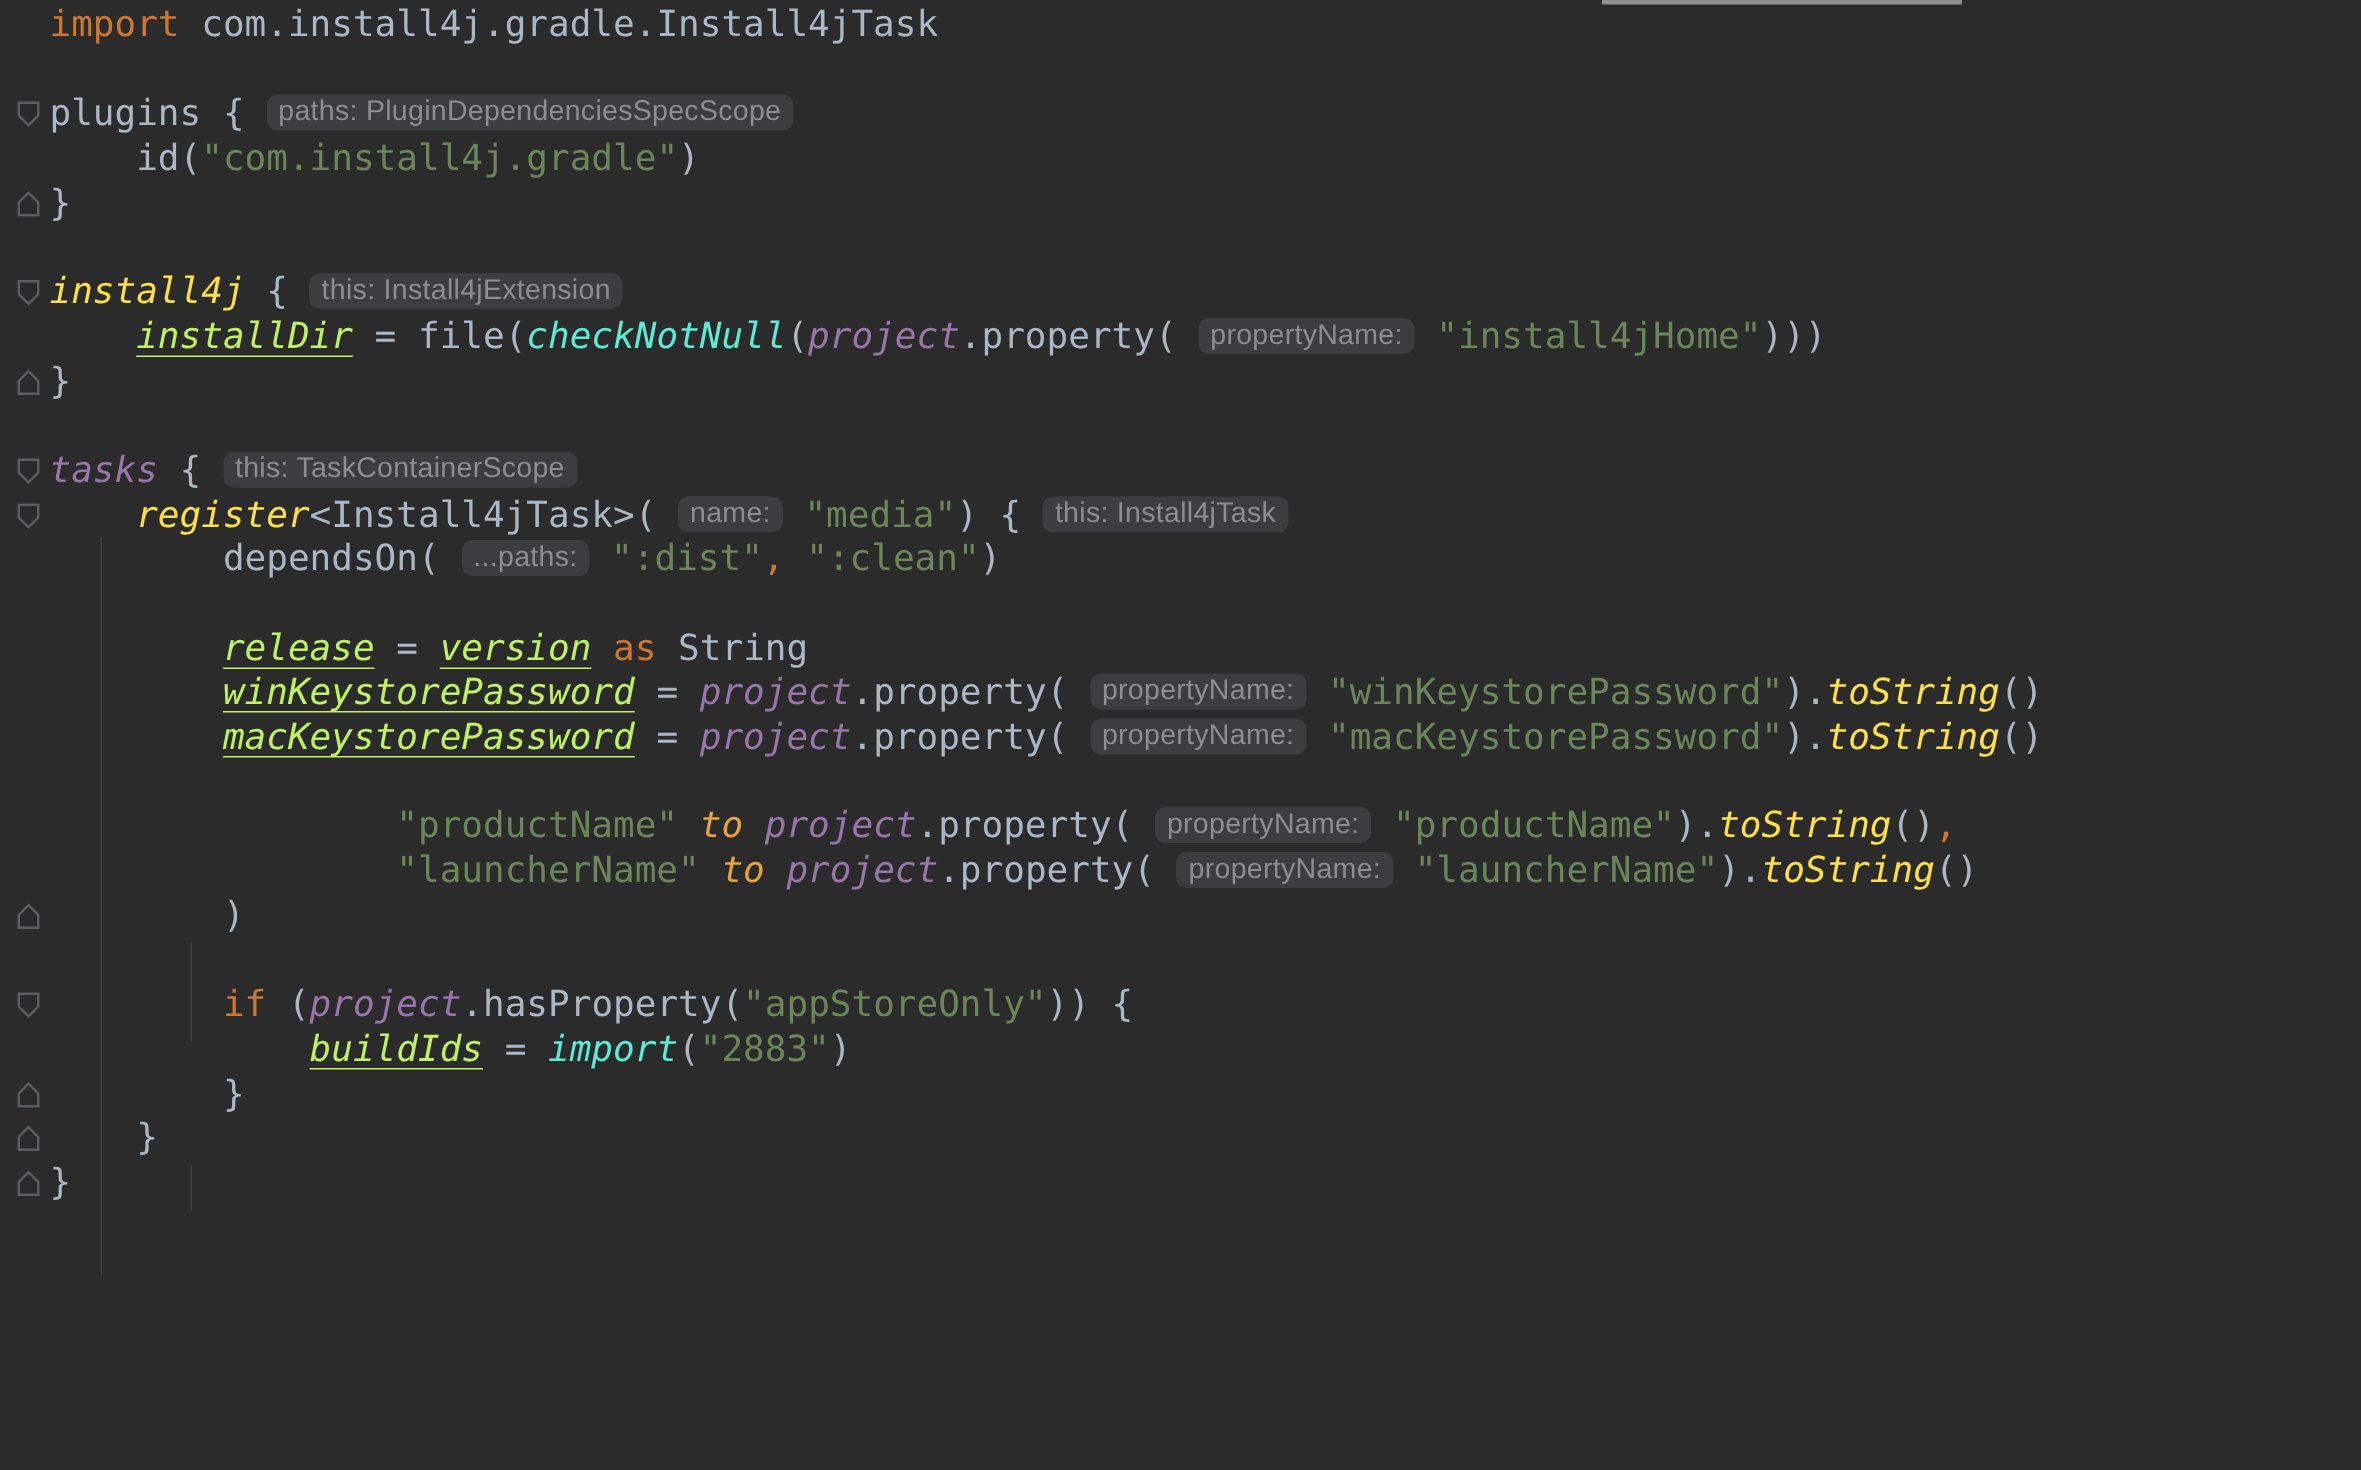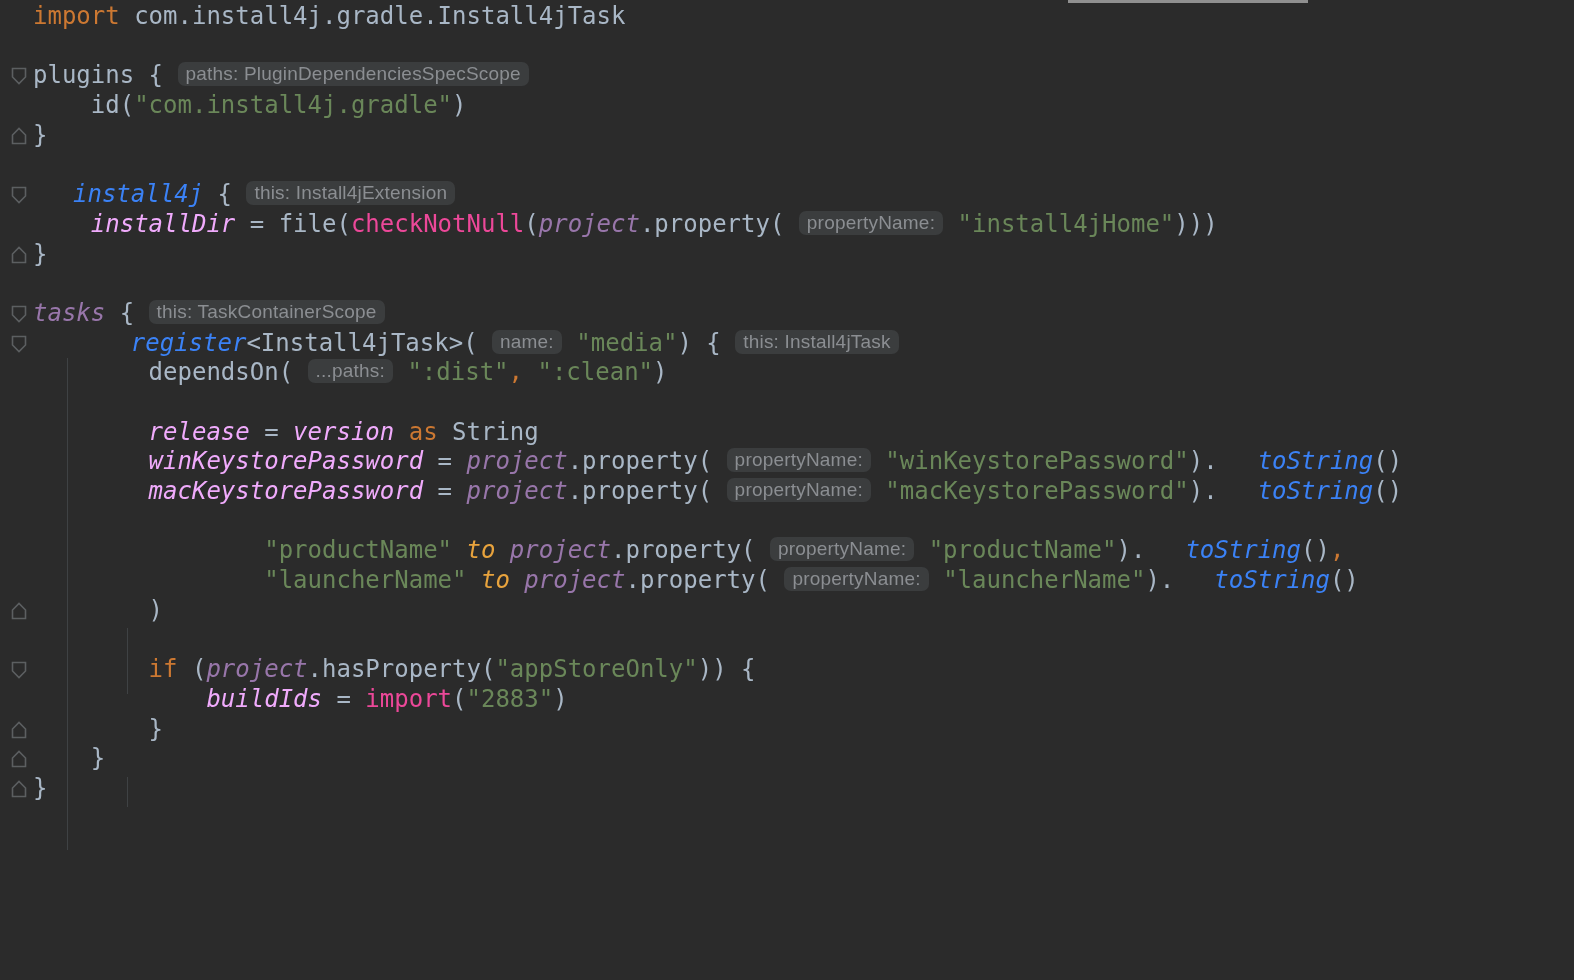--- a/index.html
+++ b/index.html
@@ -18,25 +18,26 @@
     white-space:pre;
     padding-left:16px;
     font-size:24px;
     color:#a9b7c6;
   }
   .tk-t{color:#a9b7c6;}
   .tk-k{color:#cc7832;}
   .tk-s{color:#6a8759;}
   .tk-o{color:#cc7832;}
   .tk-x{color:#e8a33d;font-style:italic;}
-  .tk-y{color:#3b82f6;font-style:italic;margin-left:40px;}
-  .tk-i{color:#ec4899;}
+  .tk-y{color:#fde047;font-style:italic;}
+  .tk-i{color:#5eead4;font-style:italic;}
   .tk-r{color:#9876aa;font-style:italic;text-align:right;}
   .tk-f{
-    color:#f0abfc;font-style:italic;
+    color:#bef264;font-style:italic;
+    text-decoration:underline;
     text-decoration-thickness:1px;
     text-underline-offset:5px;
   }
   .hint{
     display:inline-block;
     font-family:"Liberation Sans", sans-serif;
     font-size:19px;
     line-height:24px;height:24px;
     color:#8b8e92;
     background:#3b3d3e;

